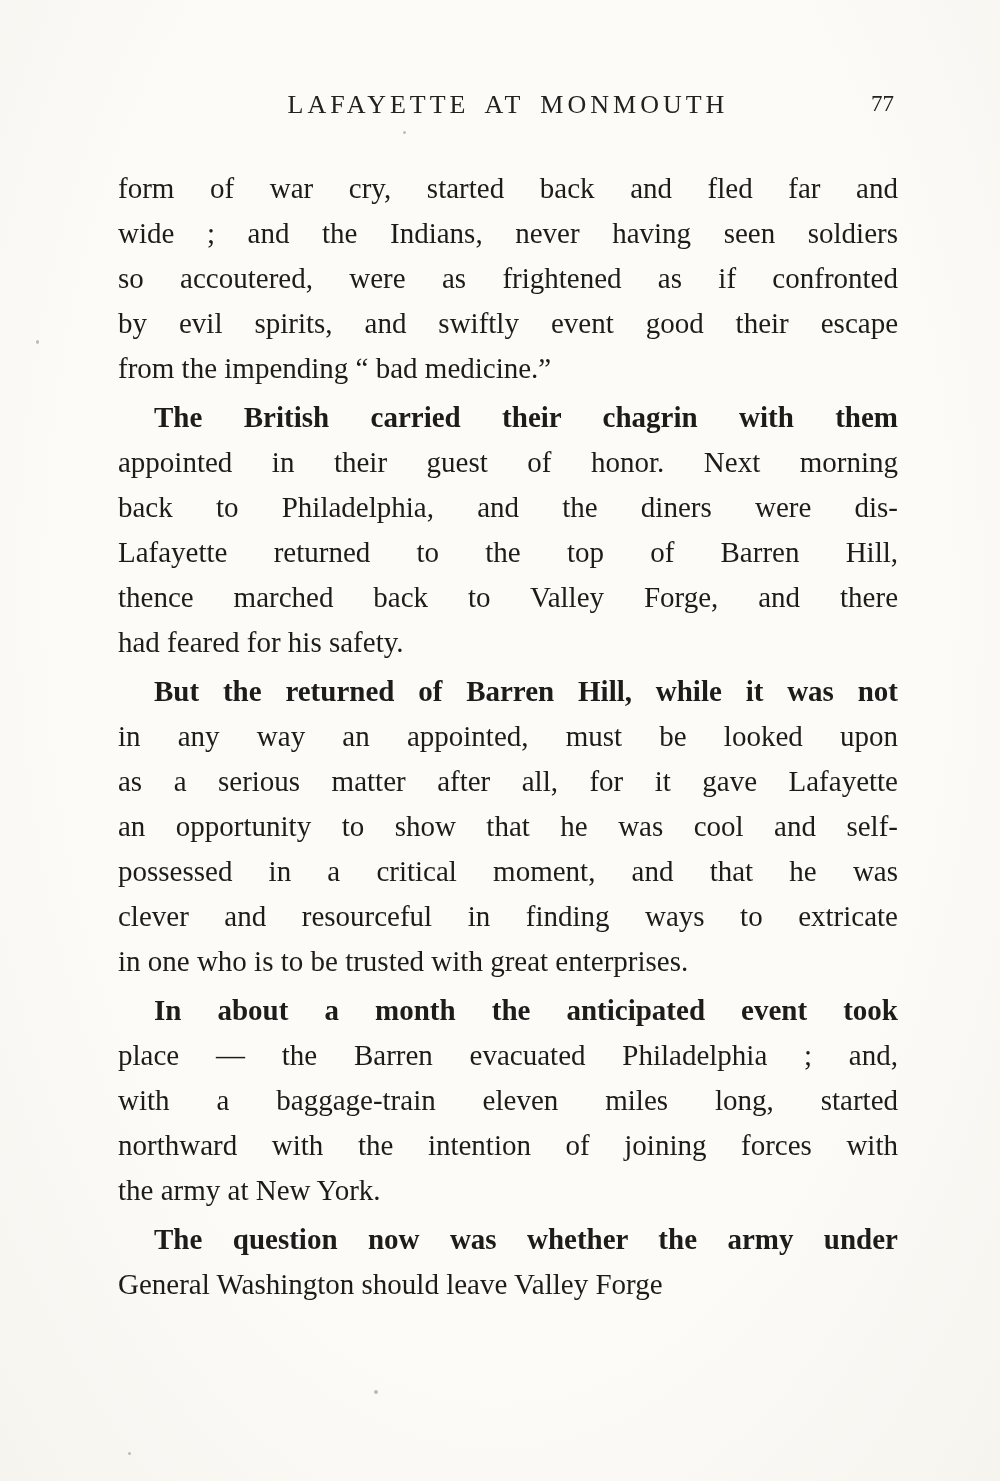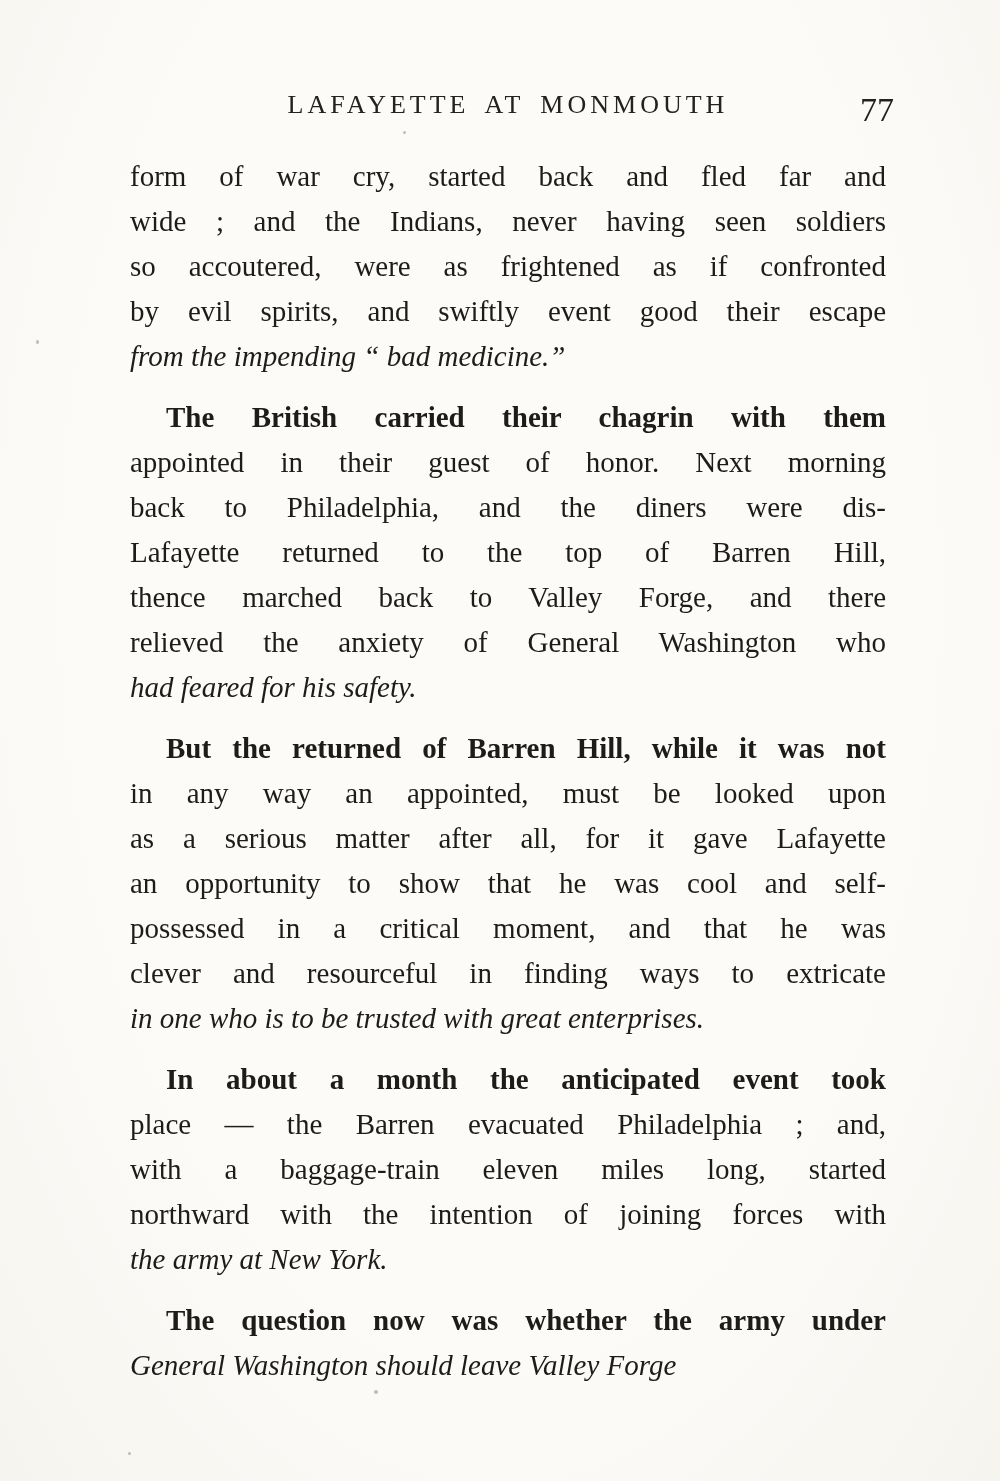--- a/index.html
+++ b/index.html
@@ -20,53 +20,52 @@
   }
   .content {
     position: relative;
     width: 788px;
     margin-left: 114px;
     padding-top: 90px;
   }
   .running-header {
     position: relative;
     height: 36px;
-    margin-bottom: 28px;
+    margin-bottom: 40px;
   }
   .running-header .title {
     position: absolute;
     left: 0;
     right: 0;
     text-align: center;
     font-size: 26px;
     letter-spacing: 4px;
     word-spacing: 6px;
     color: #232220;
   }
   .running-header .folio {
     position: absolute;
     right: 8px;
     top: 1px;
-    font-size: 34px;
+    font-size: 23px;
     color: #232220;
     text-align: right;
   }
   .body-text {
     font-size: 29px;
     line-height: 45px;
   }
-  .paragraph { margin: 16px; }
+  .paragraph { margin: 4px; }
   .line {
     text-align: justify;
     text-align-last: justify;
     white-space: normal;
   }
   .line.last {
     text-align-last: left;
-    font-style: italic;
   }
   .line.first-indent {
     padding-left: 36px;
     font-weight: bold;
   }
   .speck {
     position: absolute;
     background: #8d8a82;
     border-radius: 50%;
     opacity: 0.55;
@@ -88,21 +87,20 @@
           <div class="line">so accoutered, were as frightened as if confronted</div>
           <div class="line">by evil spirits, and swiftly event good their escape</div>
           <div class="line last">from the impending “ bad medicine.”</div>
         </div>
         <div class="paragraph">
           <div class="line first-indent">The British carried their chagrin with them</div>
           <div class="line">appointed in their guest of honor.  Next morning</div>
           <div class="line">back to Philadelphia, and the diners were dis-</div>
           <div class="line">Lafayette returned to the top of Barren Hill,</div>
           <div class="line">thence marched back to Valley Forge, and there</div>
-          <div class="line">relieved the anxiety of General Washington who</div>
           <div class="line last">had feared for his safety.</div>
         </div>
         <div class="paragraph">
           <div class="line first-indent">But the returned of Barren Hill, while it was not</div>
           <div class="line">in any way an appointed, must be looked upon</div>
           <div class="line">as a serious matter after all, for it gave Lafayette</div>
           <div class="line">an opportunity to show that he was cool and self-</div>
           <div class="line">possessed in a critical moment, and that he was</div>
           <div class="line">clever and resourceful in finding ways to extricate</div>
           <div class="line last">in one who is to be trusted with great enterprises.</div>

